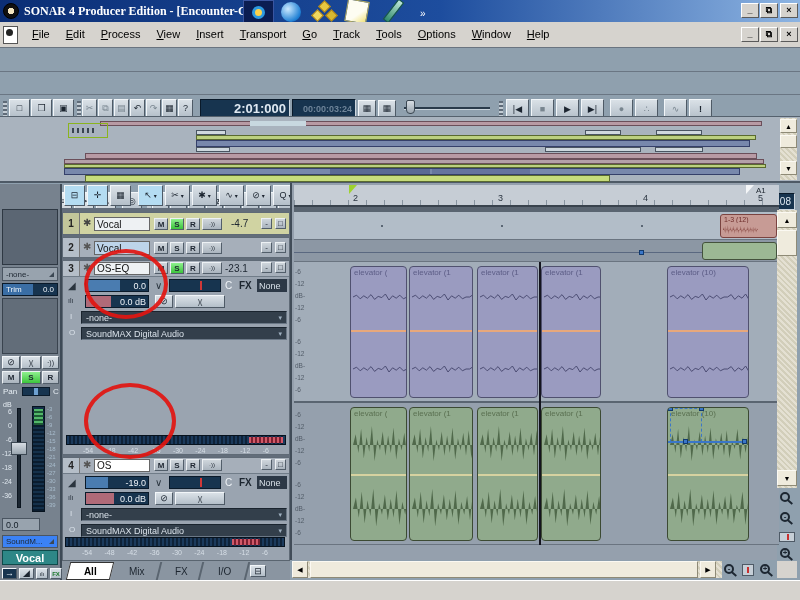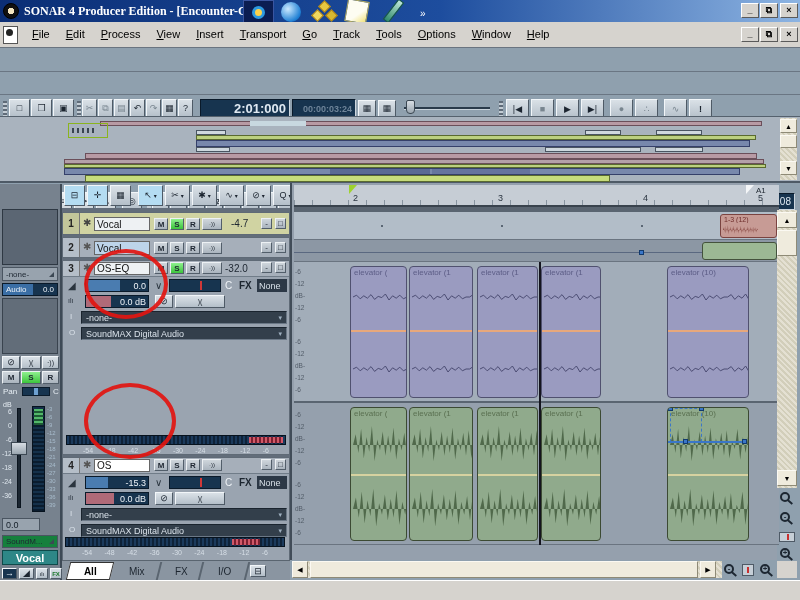--- a/index.html
+++ b/index.html
@@ -382,21 +382,21 @@
     <span class="lb" style="left:242px;top:4px;font-weight:bold">»</span>
   </div>
 
   <div class="a" style="left:0;top:184px;width:62px;height:396px;background:#77828e;border-right:2px solid #3e4a56">
     <div class="a" style="left:2px;top:25px;width:56px;height:56px;background:#5b6673;border:1px solid #2e3843"></div>
     <div class="a" style="left:2px;top:83px;width:56px;height:14px;background:#98a3ae;border:1px solid #4a5561;color:#1d2732;font-size:8px;display:flex;align-items:center;padding:0 3px">
         <span>-none-</span>
         <span style="margin-left:auto;width:0;height:0;border-left:5px solid transparent;border-bottom:5px solid #3c4854"></span>
       </div>
     <div class="a" style="left:2px;top:99px;width:56px;height:13px;background:linear-gradient(90deg,#3a6ea5 55%,#17344f 55%);border:1px solid #0a1a2a;display:flex;align-items:center;padding:0 3px;color:#eef3f8;font-size:8px">
-        <span>Audio</span>
+        <span>Trim</span>
         <span style="margin-left:auto">0.0</span>
       </div>
     <div class="a" style="left:2px;top:114px;width:56px;height:56px;background:#626d79;border:1px solid #39434e"></div>
     <div class="btn" style="left:2px;top:172px;width:18px;height:13px">
         <span>⊘</span>
       </div>
     <div class="btn" style="left:21px;top:172px;width:20px;height:13px;font-size:7px">
         <span>)(</span>
       </div>
     <div class="btn" style="left:42px;top:172px;width:17px;height:13px;font-size:7px">
@@ -442,21 +442,21 @@
         <span>-24</span>
         <span>-27</span>
         <span>-30</span>
         <span>-33</span>
         <span>-36</span>
         <span>-39</span>
       </div>
     <div class="a" style="left:2px;top:334px;width:38px;height:13px;background:#98a3ae;border:1px solid #4a5561;color:#141e28;font-size:9px;display:flex;align-items:center;padding:0 3px">
         <span>0.0</span>
       </div>
-    <div class="a" style="left:2px;top:351px;width:56px;height:13px;background:#15803d;border:1px solid #4a5561;color:#1d2732;font-size:8px;display:flex;align-items:center;padding:0 3px">
+    <div class="a" style="left:2px;top:351px;width:56px;height:13px;background:#3b82f6;border:1px solid #4a5561;color:#1d2732;font-size:8px;display:flex;align-items:center;padding:0 3px">
         <span>SoundM...</span>
         <span style="margin-left:auto;width:0;height:0;border-left:5px solid transparent;border-bottom:5px solid #3c4854"></span>
       </div>
     <div class="a" style="left:2px;top:366px;width:56px;height:15px;background:#2e8787;border:1px solid #0f4a4a;color:#fff;font-size:11px;font-weight:bold;display:flex;align-items:center;justify-content:center">
         <span>Vocal</span>
       </div>
     <div class="btn" style="left:2px;top:384px;width:15px;height:11px;background:#17344f;color:#dfe9f2">
         <span>→</span>
       </div>
     <div class="btn" style="left:19px;top:384px;width:15px;height:11px">
@@ -543,21 +543,21 @@
           </div>
         <div class="msr on" style="left:107px;top:1px">
             <span>S</span>
           </div>
         <div class="msr" style="left:123px;top:1px">
             <span>R</span>
           </div>
         <div class="msr" style="left:139px;top:1px;width:20px;font-size:6px;font-weight:normal">
             <span>·))</span>
           </div>
-        <span class="lb dk" style="left:162px;top:3px;color:#1d2630">-32.0</span>
+        <span class="lb dk" style="left:162px;top:3px;color:#1d2630">-23.1</span>
         <div class="msr" style="left:198px;top:1px;width:11px;height:11px;font-weight:normal">
             <span>-</span>
           </div>
         <div class="msr" style="left:212px;top:1px;width:11px;height:11px;font-weight:normal">
             <span>□</span>
           </div>
       </div>
       <span class="lb dk" style="left:5px;top:20px;color:#2a343e">◢</span>
       <div class="a" style="left:22px;top:18px;width:64px;height:13px;background:linear-gradient(90deg,#4a7cb0 55%,#17344f 55%);border:1px solid #0a1a2a;display:flex;align-items:center;justify-content:flex-end;padding:0 2px;color:#eef3f8;font-size:9px">
           <span>0.0</span>
@@ -630,21 +630,21 @@
           </div>
         <div class="msr" style="left:198px;top:1px;width:11px;height:11px;font-weight:normal">
             <span>-</span>
           </div>
         <div class="msr" style="left:212px;top:1px;width:11px;height:11px;font-weight:normal">
             <span>□</span>
           </div>
       </div>
       <span class="lb dk" style="left:5px;top:20px;color:#2a343e">◢</span>
       <div class="a" style="left:22px;top:18px;width:64px;height:13px;background:linear-gradient(90deg,#4a7cb0 35%,#17344f 35%);border:1px solid #0a1a2a;display:flex;align-items:center;justify-content:flex-end;padding:0 2px;color:#eef3f8;font-size:9px">
-          <span>-15.3</span>
+          <span>-19.0</span>
         </div>
       <span class="lb dk" style="left:92px;top:20px;color:#2a343e">∨</span>
       <div class="a" style="left:106px;top:18px;width:52px;height:13px;background:#17344f;border:1px solid #0a1a2a">
           <span style="position:absolute;left:30px;top:1px;width:2px;height:9px;background:#d03838"></span>
         </div>
       <span class="lb" style="left:162px;top:20px;color:#f0f4f8">C</span>
       <span class="lb dk" style="left:176px;top:20px;color:#1d2630;font-weight:bold">FX</span>
       <div class="a" style="left:194px;top:18px;width:30px;height:13px;background:#2c3846;color:#d8e0e8;font-size:9px;display:flex;align-items:center;padding:0 2px">
           <span>None</span>
         </div>

